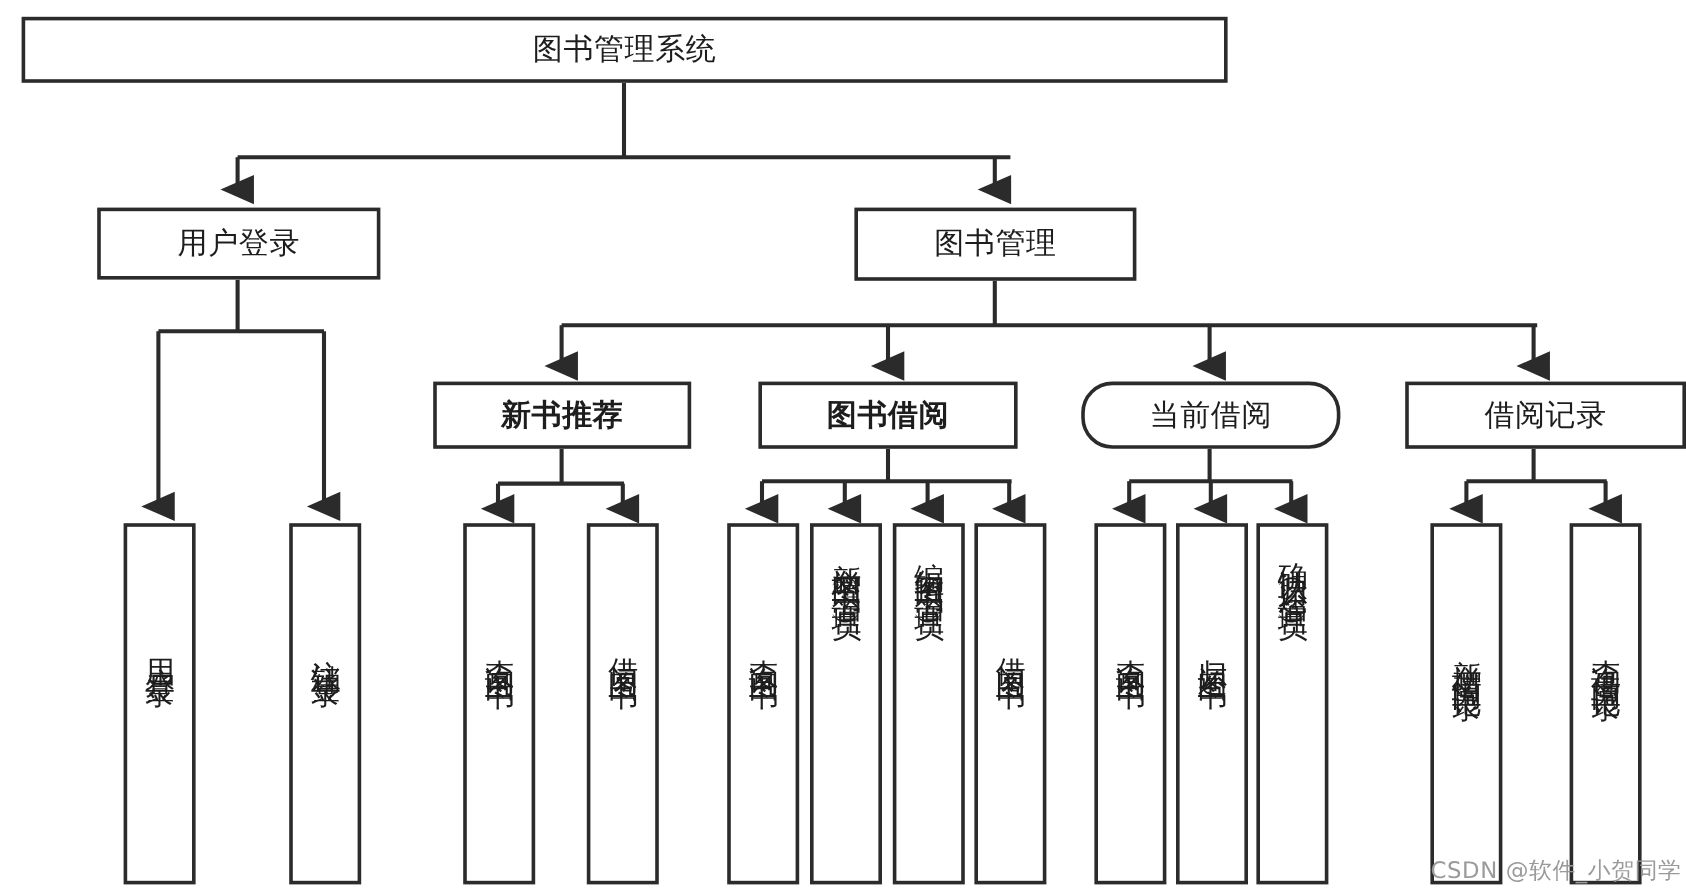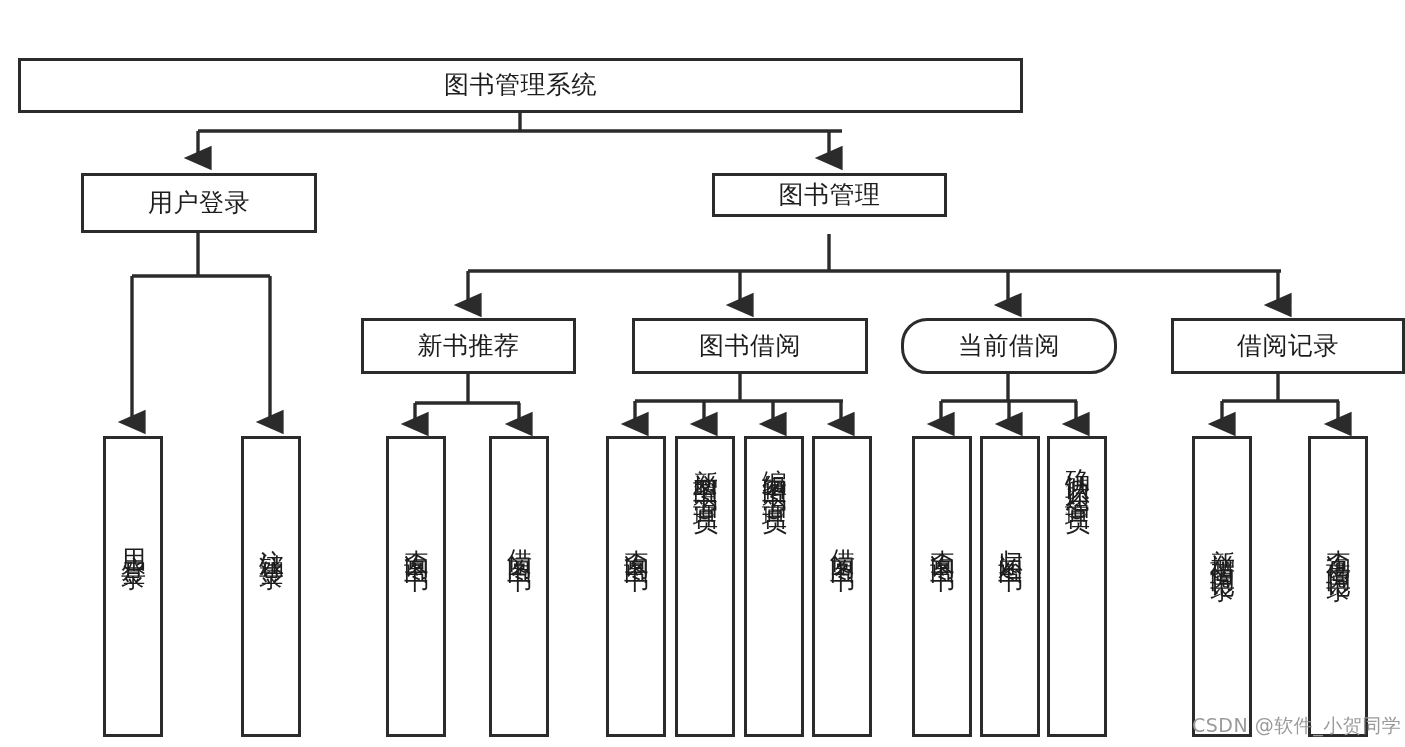--- a/index.html
+++ b/index.html
@@ -120,37 +120,37 @@
       <path d="M1009,401 L1009,424" marker-end="url(#arrowhead)"></path>
       <path d="M1076,401 L1076,424" marker-end="url(#arrowhead)"></path>
 
       <path d="M1278,374 L1278,401"></path>
       <path d="M1222,401 L1339,401"></path>
       <path d="M1222,401 L1222,424" marker-end="url(#arrowhead)"></path>
       <path d="M1338,401 L1338,424" marker-end="url(#arrowhead)"></path>
     </g>
   </svg>
 
-  <div class="node" style="left:18px; top:14px; width:1005px; height:55px;margin-top:44px;">
+  <div class="node" style="left:18px; top:14px; width:1005px; height:55px;">
     <span class="node-label">图书管理系统</span>
   </div>
 
   <div class="node" style="left:81px; top:173px; width:236px; height:60px;">
     <span class="node-label">用户登录</span>
   </div>
 
-  <div class="node" style="left:712px; top:173px; width:235px; height:44px;">
+  <div class="node" style="left:712px; top:173px; width:235px; height:61px;">
     <span class="node-label">图书管理</span>
   </div>
 
-  <div class="node" style="left:361px; top:318px; width:215px; height:56px;">
+  <div class="node" style="left:361px; top:318px; width:215px; height:56px;font-weight:bold;">
     <span class="node-label">新书推荐</span>
   </div>
 
-  <div class="node" style="left:632px; top:318px; width:236px; height:56px;">
+  <div class="node" style="left:632px; top:318px; width:216px; height:56px;font-weight:bold;">
     <span class="node-label">图书借阅</span>
   </div>
 
   <div class="node" style="left:901px; top:318px; width:216px; height:56px;border-radius:26px;">
     <span class="node-label">当前借阅</span>
   </div>
 
   <div class="node" style="left:1171px; top:318px; width:234px; height:56px;">
     <span class="node-label">借阅记录</span>
   </div>

